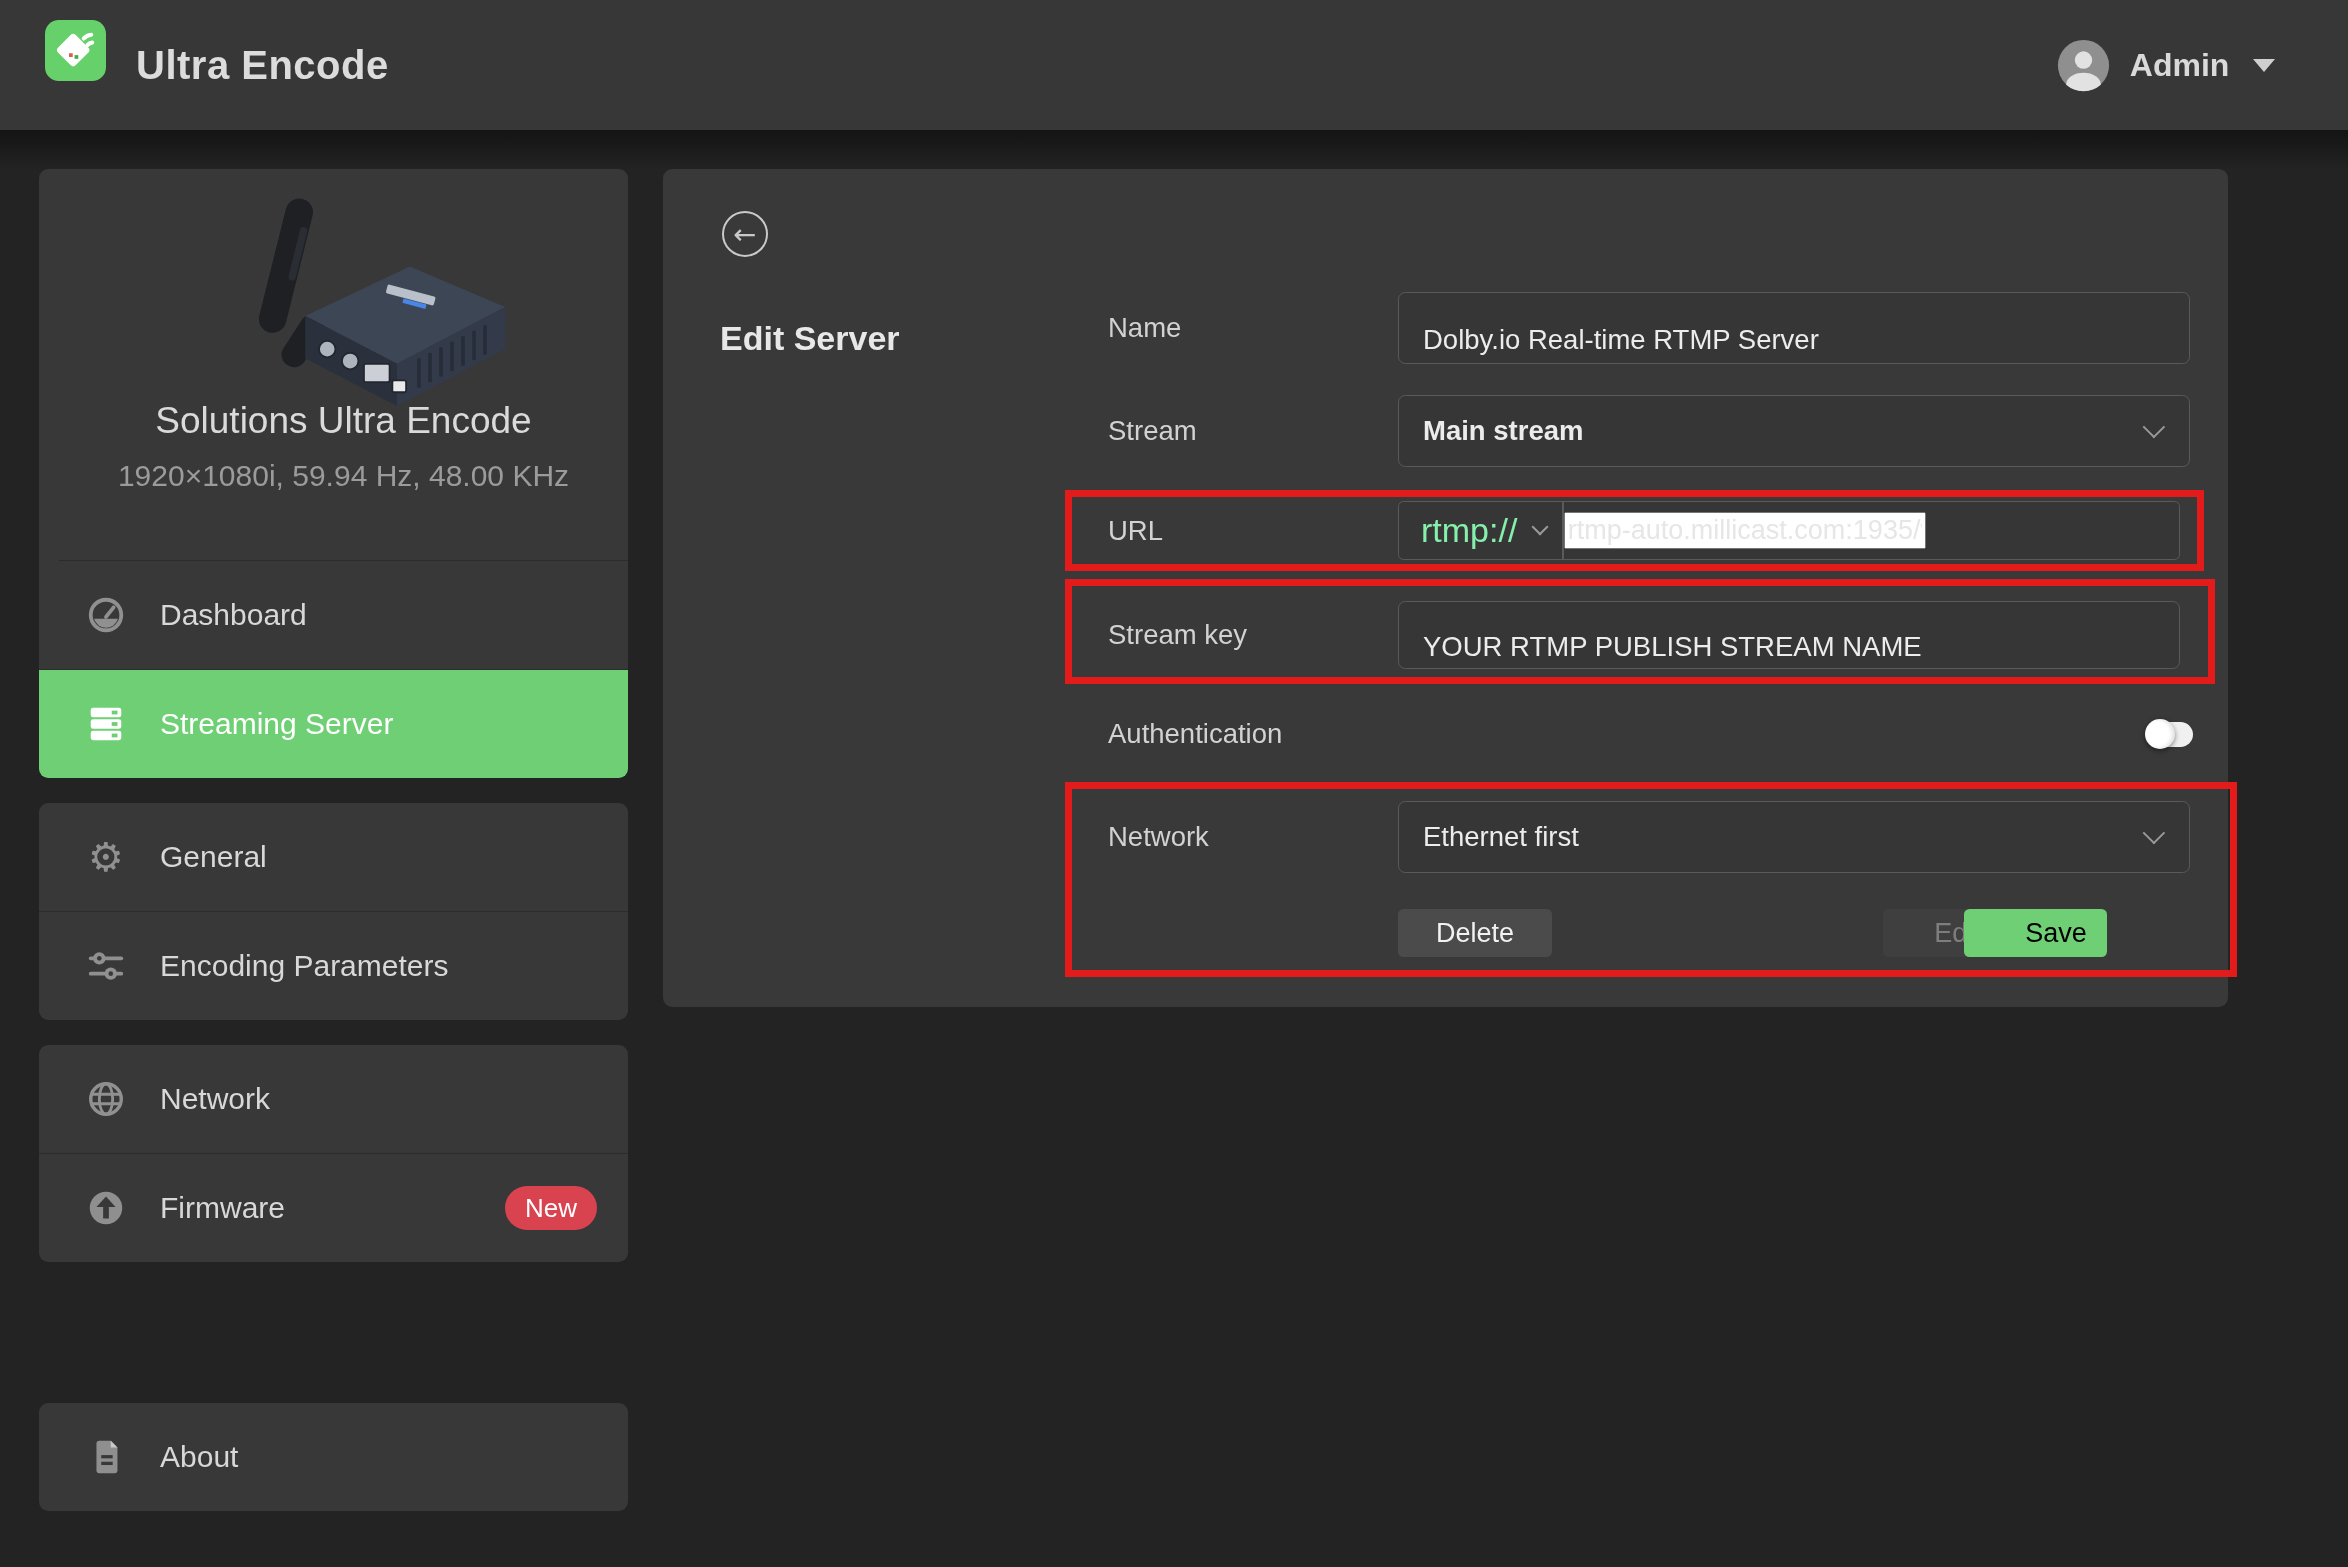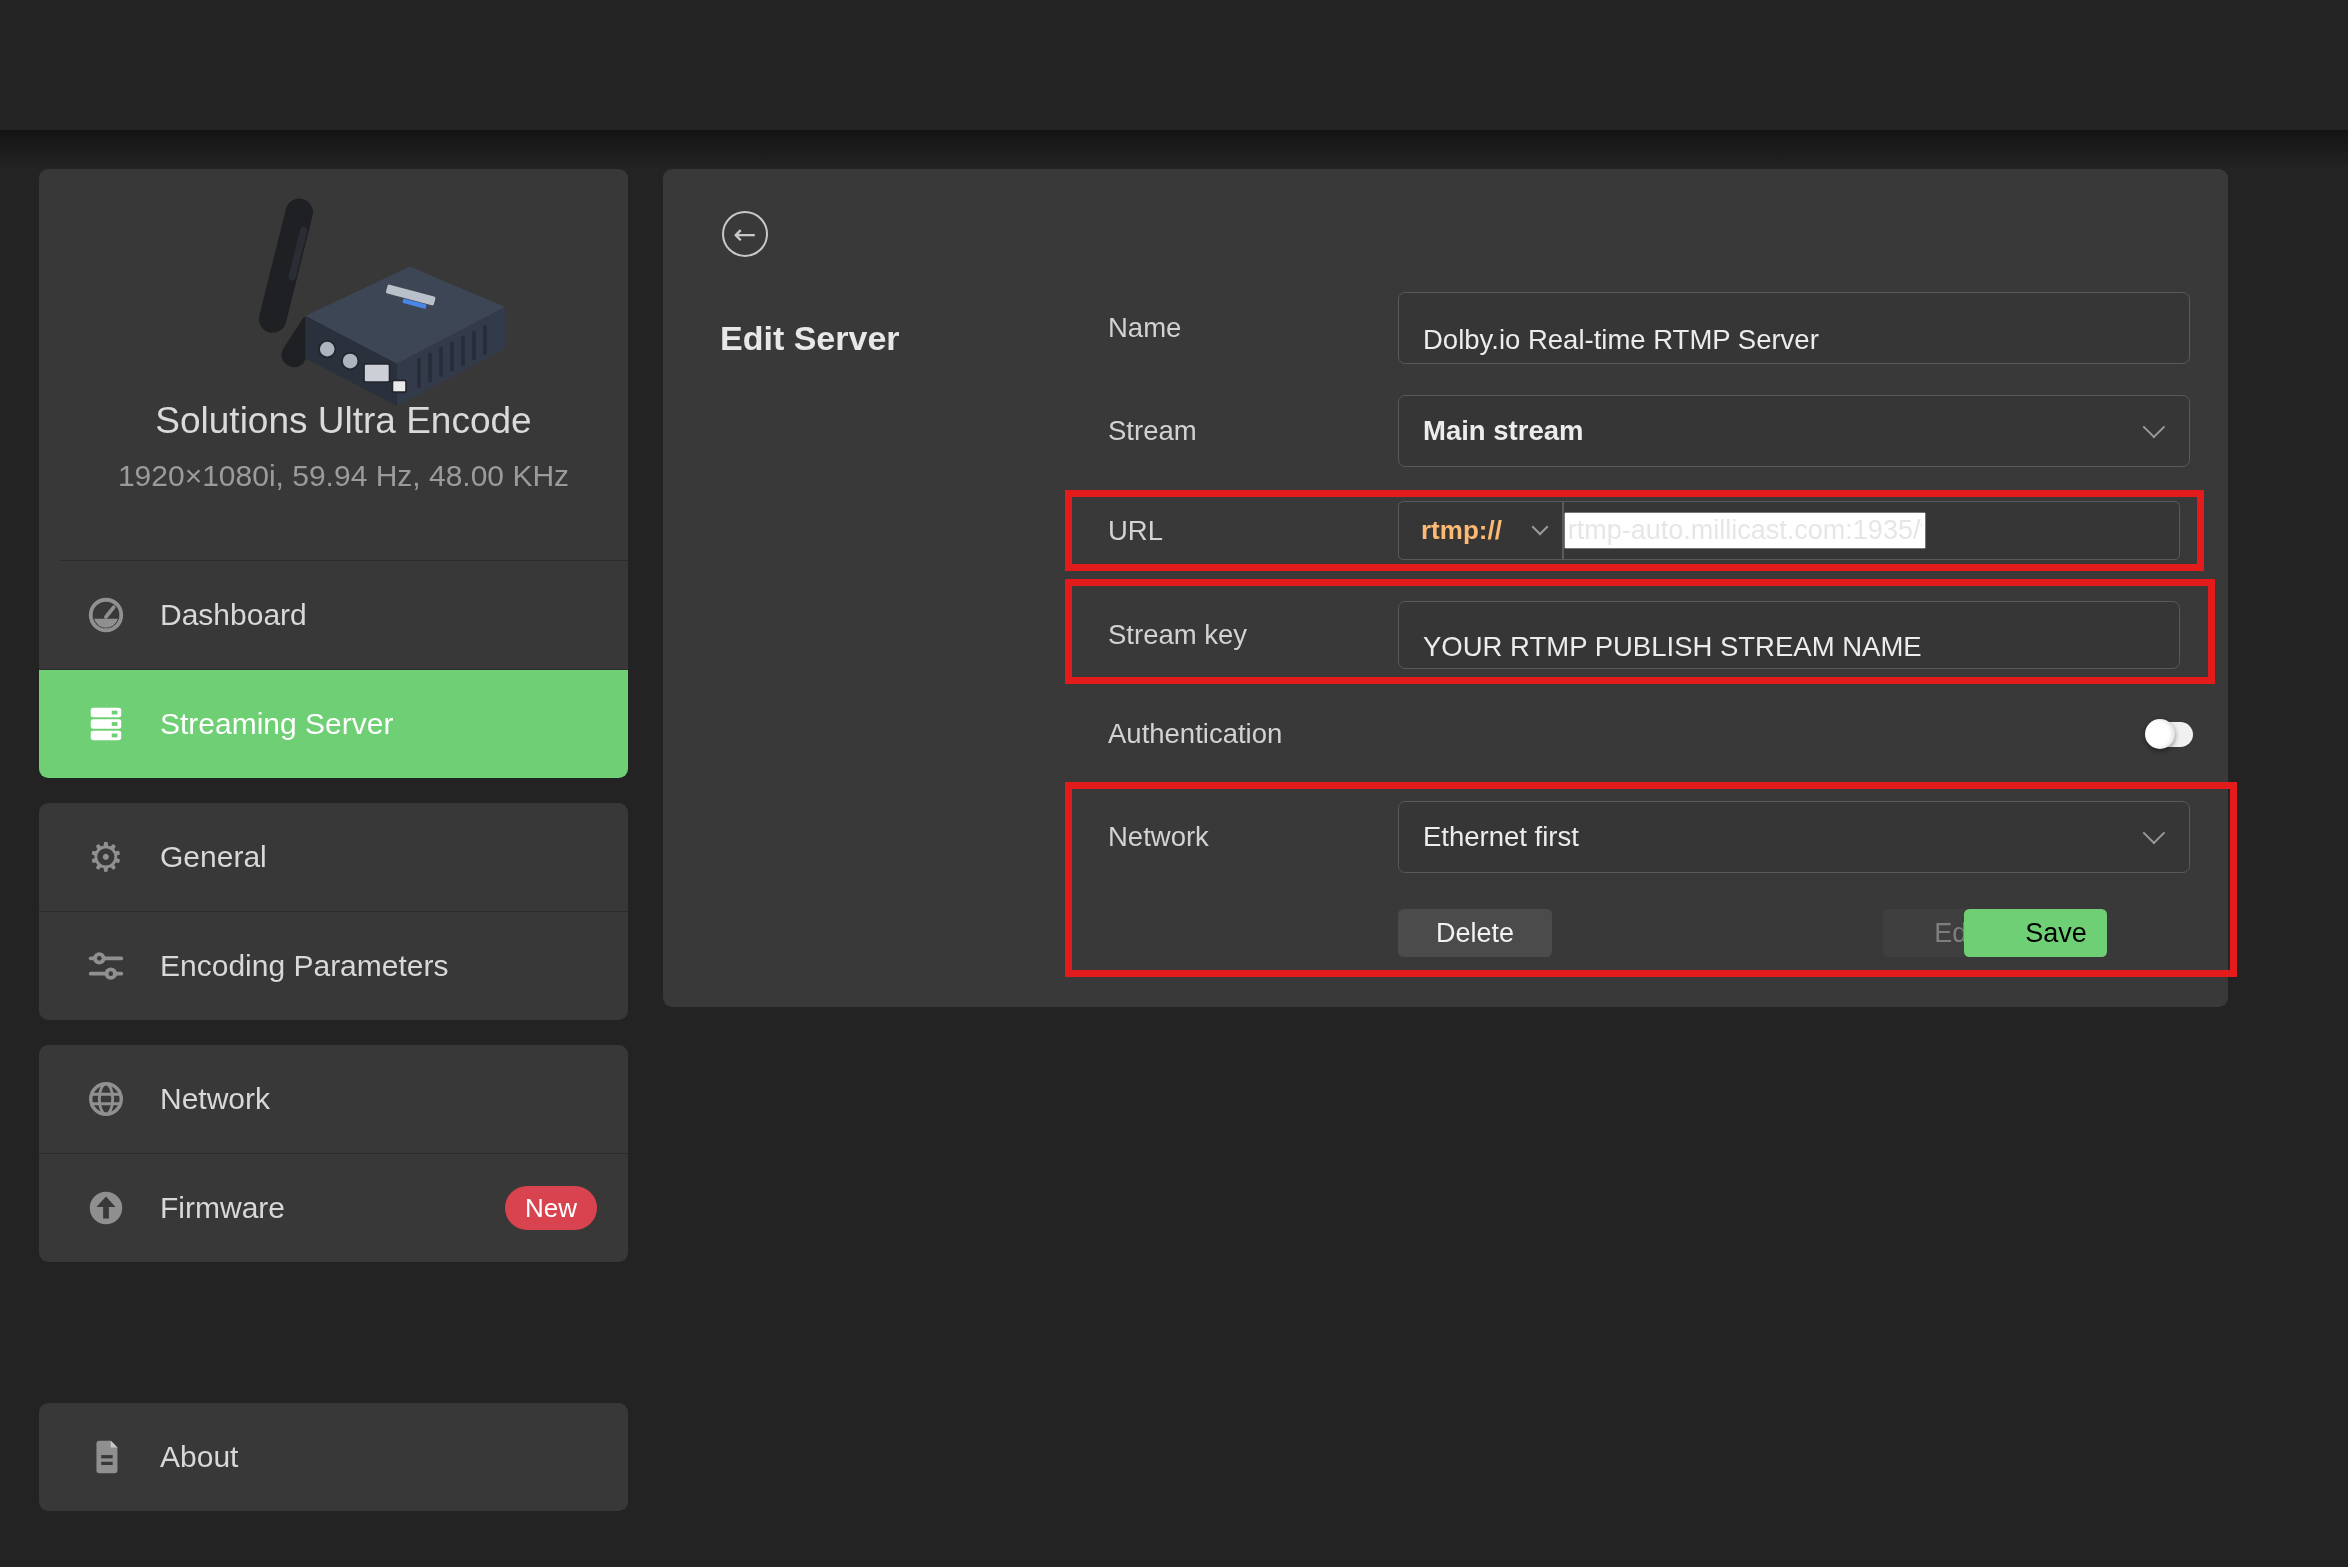--- a/index.html
+++ b/index.html
@@ -45,21 +45,21 @@
               padding:0 0 0 24px;font-family:"Liberation Sans",sans-serif;margin-top:23px;}
   .selectbox{cursor:pointer;}
   .selectbox .sel-text{padding-left:24px;flex:1;}
   .chev{width:13.8px;height:13.8px;border-right:2.8px solid #9a9a9a;border-bottom:2.8px solid #9a9a9a;
         transform:rotate(45deg);margin-right:27.5px;margin-top:-7.3px;flex:0 0 auto;}
   .chev.small{width:10px;height:10px;margin-right:16.5px;}
   
   .url-group{position:absolute;left:735px;top:332px;width:782px;height:59px;background:#363636;
              border:1.8px solid #5a5a5a;border-radius:5.5px;box-sizing:border-box;display:flex;align-items:center;}
   .proto-select{width:163px;height:100%;display:flex;align-items:center;cursor:pointer;flex:0 0 163px;}
-  .proto-select .sel-text{padding-left:22px;flex:1;font-size:26px;color:#fdba74;font-weight:bold;}
+  .proto-select .sel-text{padding-left:22px;flex:1;font-size:34px;color:#86efac;}
   .url-divider{width:1.8px;height:100%;background:#5a5a5a;flex:0 0 1.8px;}
   .url-text{flex:1;}
   .url-text input{font-size:27px;color:#e6e6e6;}
   
   .anno{position:absolute;border:7.3px solid #e31b1b;box-sizing:border-box;pointer-events:none;}
   
   .toggle{position:absolute;left:1484px;top:553px;width:46px;height:25px;border-radius:13px;background:#f0f0f0;cursor:pointer;}
   .toggle .knob{position:absolute;left:-1.8px;top:-2.8px;width:30px;height:30px;border-radius:50%;background:#ffffff;
                 box-shadow:0 1.8px 5.5px rgba(0,0,0,.45), inset -2.8px 0 4.6px rgba(0,0,0,.12);}
   
@@ -67,20 +67,41 @@
        font-family:"Liberation Sans",sans-serif;display:flex;align-items:center;justify-content:center;}
   .btn-delete{left:735px;width:154px;background:#4b4b4b;color:#f2f2f2;}
   .btn-test{left:1220px;width:149px;background:#3f3f3f;color:#7e7e7e;cursor:default;}
   .btn-save{left:1301px;width:143px;background:#6fcf74;color:#000000;padding-left:47px;}
 </style>
 </head>
 <body>
 
 <div id="screen">
 
+  <header class="topbar">
+    <div class="logo">
+      <svg width="61" height="61" viewBox="0 0 66 66">
+        <rect x="17" y="19" width="27" height="27" rx="4" transform="rotate(45 30.5 32.5)" fill="#ffffff"></rect>
+        <path d="M42 20 a12 12 0 0 1 8 -4" stroke="#ffffff" stroke-width="4.5" fill="none" stroke-linecap="round"></path>
+        <path d="M46 27 a7 7 0 0 1 5 -2.6" stroke="#ffffff" stroke-width="4.5" fill="none" stroke-linecap="round"></path>
+        <rect x="26" y="36" width="4" height="4" fill="#e05a4e"></rect>
+        <rect x="32" y="38" width="4" height="4" fill="#3fae49"></rect>
+      </svg>
+    </div>
+    <div class="app-title">Ultra Encode</div>
+    <div class="user-menu">
+      <svg width="53" height="53" viewBox="0 0 58 58">
+        <circle cx="29" cy="29" r="28" fill="#8f8f8f"></circle>
+        <circle cx="29" cy="23" r="9.5" fill="#e2e2e2"></circle>
+        <path d="M10 50 a19 13 0 0 1 38 0 a29 29 0 0 1 -38 0 z" fill="#e2e2e2"></path>
+      </svg>
+      <span class="user-name">Admin</span>
+      <span class="caret-down"></span>
+    </div>
+  </header>
   <div class="topbar-shadow"></div>
 
   <section class="side-panel" style="top:169px;">
     <div class="device-section">
       <svg class="device-art" width="303" height="211" viewBox="0 0 330 230">
         <g fill="#1e2024">
           <rect x="72" y="2" width="30" height="150" rx="15" transform="rotate(14 87 77)"></rect>
           <rect x="92" y="128" width="27" height="62" rx="13" transform="rotate(33 105 159)"></rect>
           <rect x="96" y="34" width="8" height="60" rx="4" transform="rotate(14 100 64)" fill="#2a2d33"></rect>
         </g>

